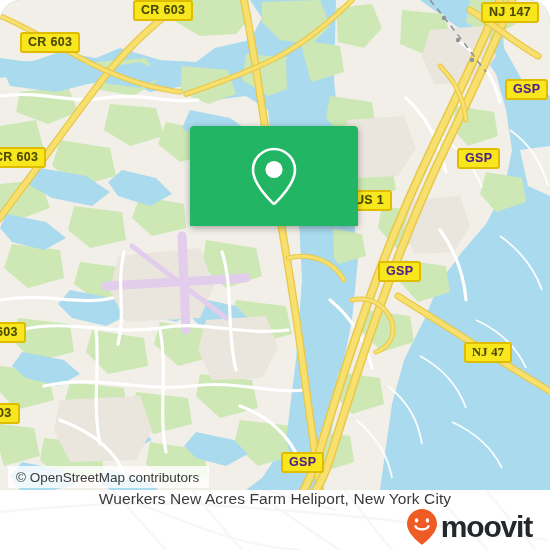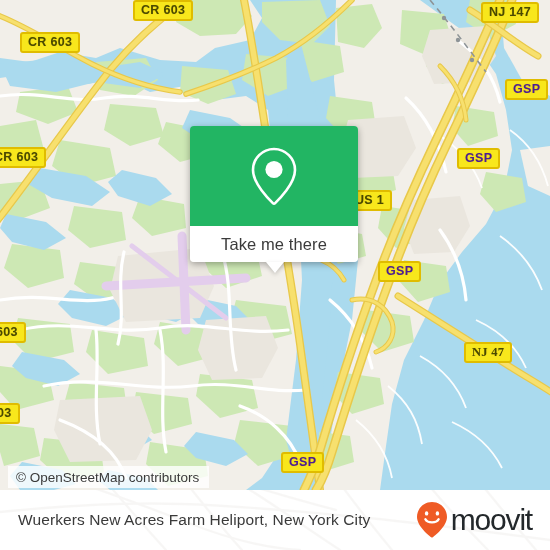--- a/index.html
+++ b/index.html
@@ -2,21 +2,21 @@
 <html><head>
 <meta charset="utf-8">
 <style>
   html,body{margin:0;padding:0;}
   body{
     width:550px;height:550px;
     font-family:"Liberation Sans", sans-serif;
     background:#ffffff;
     overflow:hidden;
   }
-  .screen{position:relative;width:550px;height:550px;overflow:hidden;background:#fff;}
+  .screen{position:relative;width:550px;height:550px;overflow:hidden;background:#fff;border-radius:21px;}
 
   
   .map{position:absolute;left:0;top:0;width:550px;height:490px;overflow:hidden;background:#aadaee;}
   .map-svg{position:absolute;left:0;top:0;width:550px;height:490px;}
 
   
   .shield{
     position:absolute;
     box-sizing:border-box;
     background:#f8e71c;
@@ -102,35 +102,36 @@
     opacity:.10;
     pointer-events:none;
   }
   .footer-inner{
     position:relative;
     width:550px;height:60px;
     display:flex;align-items:center;
     padding:0 18px;
     box-sizing:border-box;
     z-index:2;
+    flex-direction:column;
   }
   .footer-title{
     font-size:15.5px;
     color:#3a3a3a;
     white-space:nowrap;
     letter-spacing:.1px;
   }
   .brand{
     margin-left:auto;
     display:flex;align-items:center;
     gap:3px;
   }
   .brand-word{
     font-size:30px;
-    font-weight:normal;
+    font-weight:bold;
     color:#23282b;
     letter-spacing:-1.2px;
     line-height:30px;
   }
 </style>
 </head>
 <body>
 
 <div class="screen">
 
@@ -324,24 +325,20 @@
     <div class="shield dark" style="left:-11px;top:403px;">03</div>
     <div class="shield" style="left:281px;top:452px;">GSP</div>
 
     <div class="card">
       <div class="card-top">
         <svg class="pin-svg" width="52" height="62" viewBox="0 0 52 62">
           <path d="M26,4 C14.4,4 5,13.4 5,25 C5,38.5 21,54.5 25.1,58.4 C25.6,58.9 26.4,58.9 26.9,58.4 C31,54.5 47,38.5 47,25 C47,13.4 37.6,4 26,4 Z" fill="none" stroke="#ffffff" stroke-width="2.6"></path>
           <circle cx="26" cy="24.5" r="8.6" fill="#ffffff"></circle>
         </svg>
       </div>
-      <div class="card-bottom">
-        <span class="cta">Take me there</span>
-        <span class="card-tail"></span>
-      </div>
     </div>
 
     <div class="osm">
       <span>© OpenStreetMap contributors</span>
     </div>
   </div>
 
   <div class="footer">
     <svg class="footer-watermark" viewBox="0 0 550 550" preserveAspectRatio="none">
       <g stroke="#b9b2a6" fill="none" stroke-width="2.4" stroke-linecap="round">

